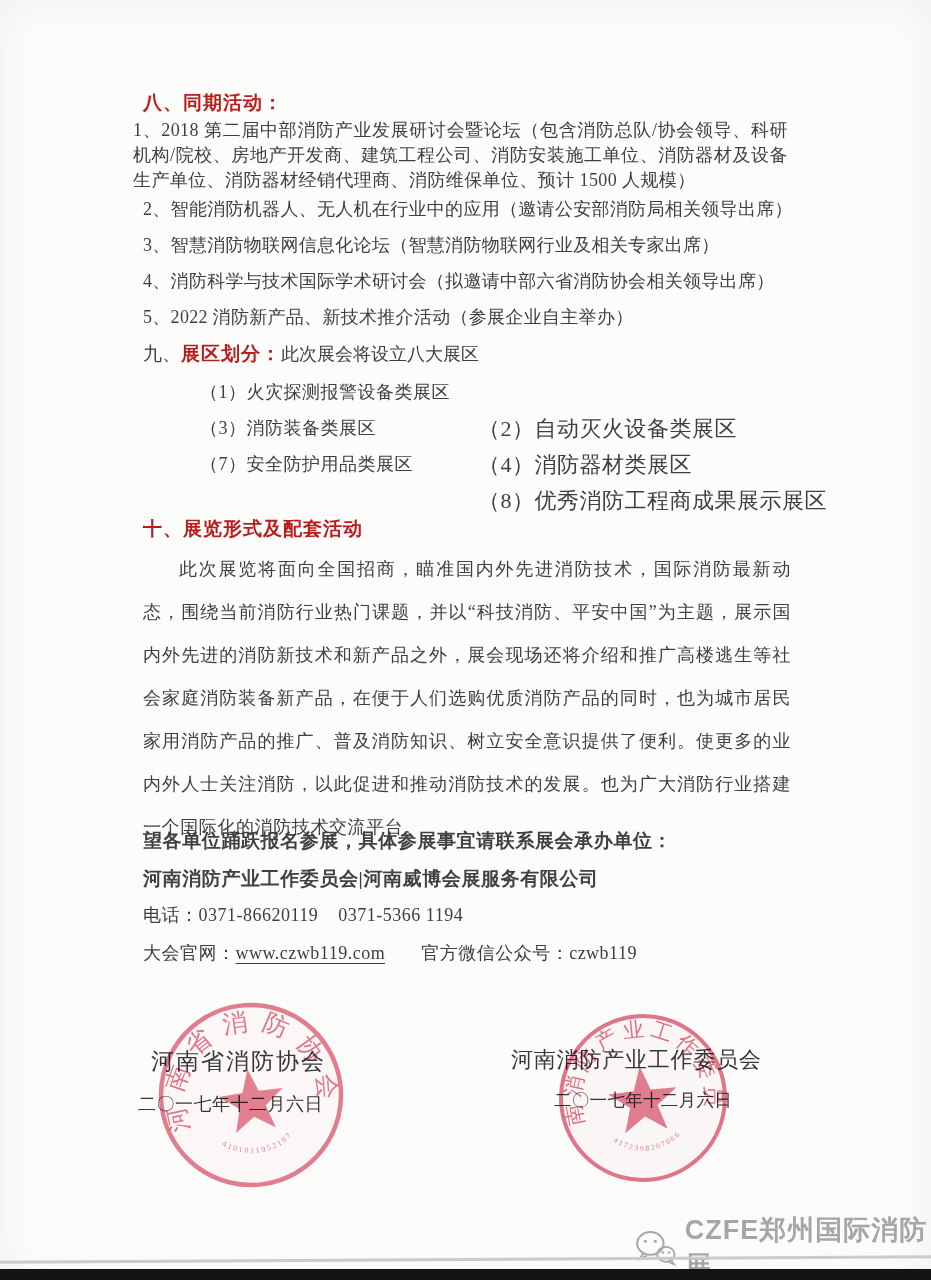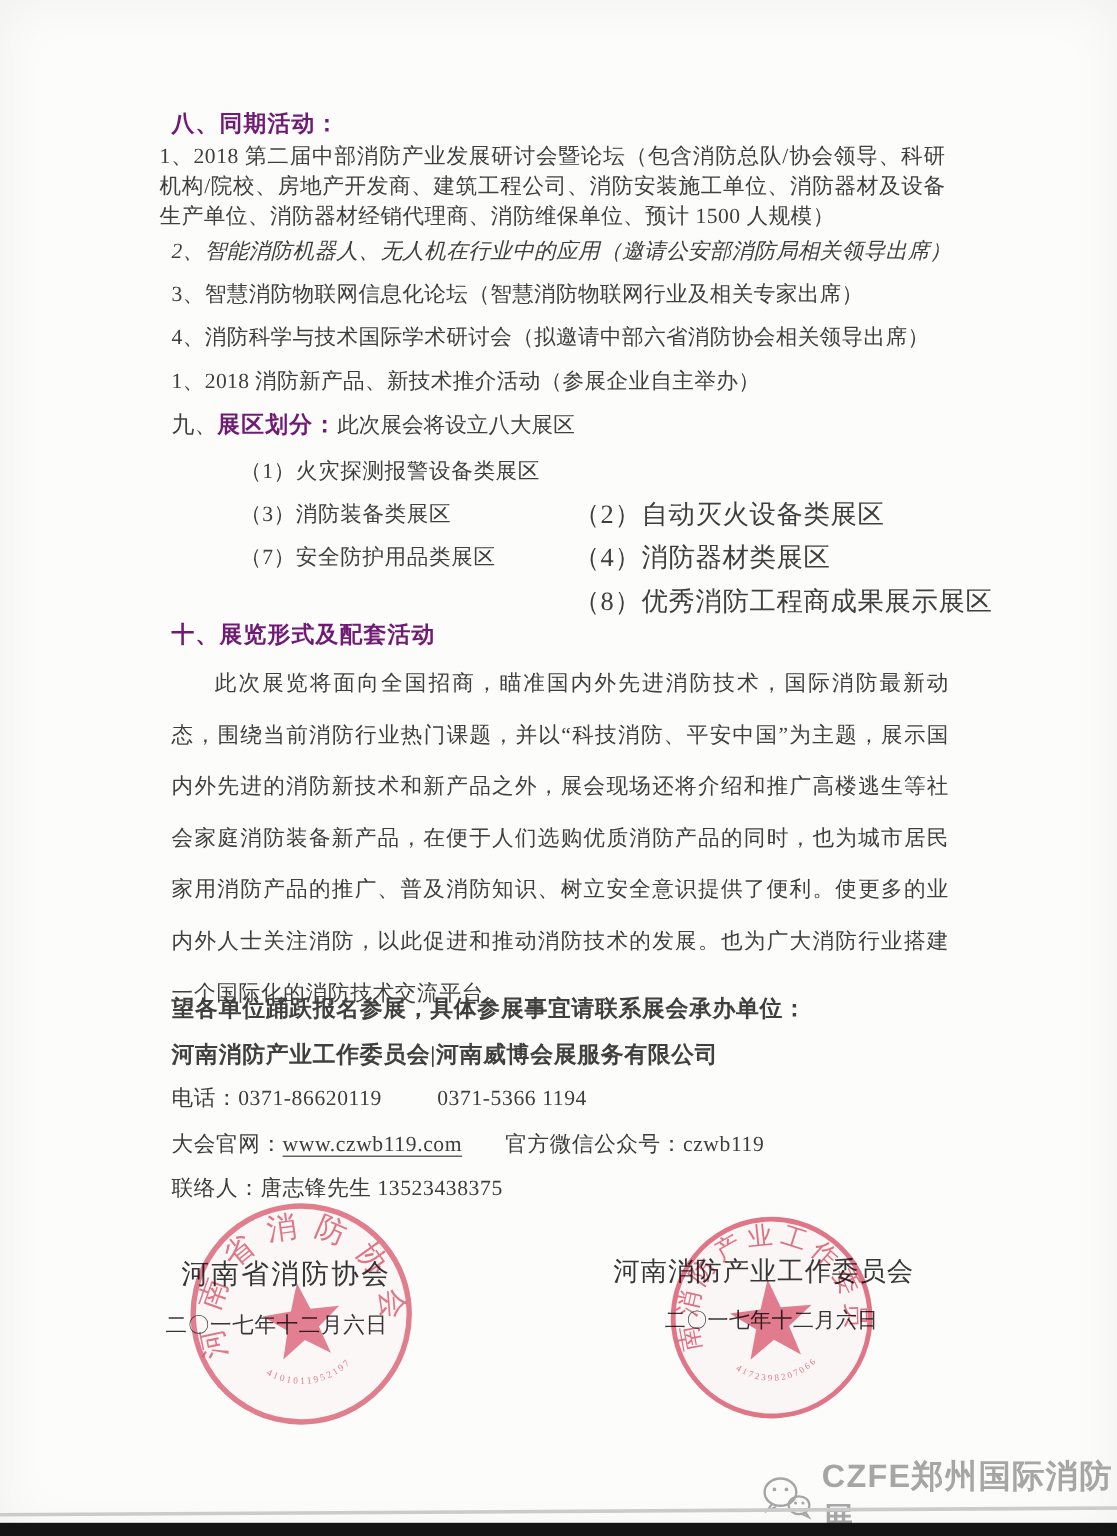--- a/index.html
+++ b/index.html
@@ -4,21 +4,21 @@
 <style>
   html,body { margin:0; padding:0; background:#e9e9e9; }
   .page {
     position:relative; width:931px; height:1280px; margin:0 auto;
     background:#fcfcfb; overflow:hidden;
     font-family:"Liberation Serif","DejaVu Serif",serif;
     color:#3f3f3f;
     box-shadow: inset 0 0 45px rgba(0,0,0,0.05);
   }
   .abs { position:absolute; }
-  .h { font-weight:bold; color:#701a75; font-size:19px; letter-spacing:1px; }
+  .h { font-weight:bold; color:#b91c1c; font-size:19px; letter-spacing:1px; }
   .body18 { font-size:18px; letter-spacing:0.4px; }
   .just { text-align:justify; }
   .item-line { position:absolute; left:143px; width:660px; font-size:18px; letter-spacing:0.3px; white-space:nowrap; }
   .zone-row { position:relative; height:36px; }
   .zone-l { position:absolute; left:57px; font-size:18px; letter-spacing:0.5px; white-space:nowrap; }
   .zone-r { position:absolute; left:335px; font-size:22px; letter-spacing:0.5px; white-space:nowrap;margin-top:34px; }
   .bold-line { position:absolute; left:143px; font-weight:bold; color:#404040; font-size:19px; letter-spacing:0.6px; white-space:nowrap; }
   .contact-line { position:absolute; left:143px; font-size:18px; letter-spacing:0.5px; white-space:nowrap; color:#3d3d3d; }
   .url { text-decoration:underline; text-underline-offset:4px; }
   .stamp { position:absolute; mix-blend-mode:multiply; }
@@ -30,24 +30,24 @@
   .blackbar { position:absolute; left:0; top:1269px; width:931px; height:11px; background:#141414; }
   svg text { font-family:"Liberation Serif","DejaVu Serif",serif; }
 </style>
 </head>
 <body>
 
 <div class="page">
 
   <div class="abs h" style="left:143px; top:90px;">八、同期活动：</div>
   <div class="abs body18 just" style="left:133px; top:118px; width:655px; line-height:25px;">1、2018 第二届中部消防产业发展研讨会暨论坛（包含消防总队/协会领导、科研机构/院校、房地产开发商、建筑工程公司、消防安装施工单位、消防器材及设备生产单位、消防器材经销代理商、消防维保单位、预计 1500 人规模）</div>
-  <div class="item-line" style="top:197px;font-style:italic;">2、智能消防机器人、无人机在行业中的应用（邀请公安部消防局相关领导出席）</div>
+  <div class="item-line" style="top:197px;">2、智能消防机器人、无人机在行业中的应用（邀请公安部消防局相关领导出席）</div>
   <div class="item-line" style="top:233px;">3、智慧消防物联网信息化论坛（智慧消防物联网行业及相关专家出席）</div>
   <div class="item-line" style="top:269px;">4、消防科学与技术国际学术研讨会（拟邀请中部六省消防协会相关领导出席）</div>
-  <div class="item-line" style="top:305px;">1、2018 消防新产品、新技术推介活动（参展企业自主举办）</div>
+  <div class="item-line" style="top:305px;">5、2022 消防新产品、新技术推介活动（参展企业自主举办）</div>
 
   <div class="abs" style="left:143px; top:341px; font-size:19px; white-space:nowrap;">
     <span>九、</span><span class="h">展区划分：</span><span style="font-size:18px;">此次展会将设立八大展区</span>
   </div>
 
   <div class="abs" style="left:143px; top:380px; width:660px;">
     <div class="zone-row">
       <span class="zone-l">（1）火灾探测报警设备类展区</span>
       <span class="zone-r">（2）自动灭火设备类展区</span>
     </div>
@@ -61,30 +61,27 @@
     </div>
   </div>
 
   <div class="abs h" style="left:143px; top:516px;">十、展览形式及配套活动</div>
   <div class="abs just" style="left:143px; top:548px; width:648px; font-size:18px; line-height:43px; letter-spacing:0.6px; text-indent:2em;">此次展览将面向全国招商，瞄准国内外先进消防技术，国际消防最新动态，围绕当前消防行业热门课题，并以“科技消防、平安中国”为主题，展示国内外先进的消防新技术和新产品之外，展会现场还将介绍和推广高楼逃生等社会家庭消防装备新产品，在便于人们选购优质消防产品的同时，也为城市居民家用消防产品的推广、普及消防知识、树立安全意识提供了便利。使更多的业内外人士关注消防，以此促进和推动消防技术的发展。也为广大消防行业搭建一个国际化的消防技术交流平台。</div>
 
   <div class="bold-line" style="top:828px;">望各单位踊跃报名参展，具体参展事宜请联系展会承办单位：</div>
   <div class="bold-line" style="top:866px;">河南消防产业工作委员会|河南威博会展服务有限公司</div>
 
   <div class="contact-line" style="top:903px;">
-    <span>电话：</span><span>0371-86620119</span><span style="margin-left:46px;">0371-5366 1194</span>
+    <span>电话：</span><span>0371-86620119</span><span style="margin-left:20px;">0371-5366 1194</span>
   </div>
 
   <div class="contact-line" style="top:941px;">
     <span>大会官网：</span><span class="url">www.czwb119.com</span><span style="margin-left:36px;">官方微信公众号：</span><span>czwb119</span>
   </div>
 
-  <div class="contact-line" style="top:978px;">
-    <span>联络人：</span><span>唐志锋先生 13523438375</span>
-  </div>
 
   <div class="overlay-ink" style="left:151px; top:1046px; font-size:23px; letter-spacing:2px;">河南省消防协会</div>
   <div class="overlay-ink" style="left:138px; top:1092px; font-size:18px; letter-spacing:0.5px;">二〇一七年十二月六日</div>
   <div class="overlay-ink" style="left:511px; top:1045px; font-size:22px; letter-spacing:0.8px;">河南消防产业工作委员会</div>
   <div class="overlay-ink" style="left:554px; top:1088px; font-size:17.5px; letter-spacing:0.3px;">二〇一七年十二月六日</div>
 
   <svg class="stamp" style="left:151px; top:995px; transform:rotate(-8deg);" width="200" height="200" viewBox="-100 -100 200 200">
     <circle r="90" fill="rgba(240,150,165,0.06)" stroke="#de5f75" stroke-width="4.5" opacity="0.8"></circle>
     <polygon points="0,-34 8.2,-11.2 32.3,-10.5 13.2,4.3 20,27.5 0,13.9 -20,27.5 -13.2,4.3 -32.3,-10.5 -8.2,-11.2" transform="translate(0,8)" fill="#de5f75" opacity="0.78"></polygon>
     <path id="arcL" d="M -64 26 A 68 68 0 1 1 64 26" fill="none"></path>

